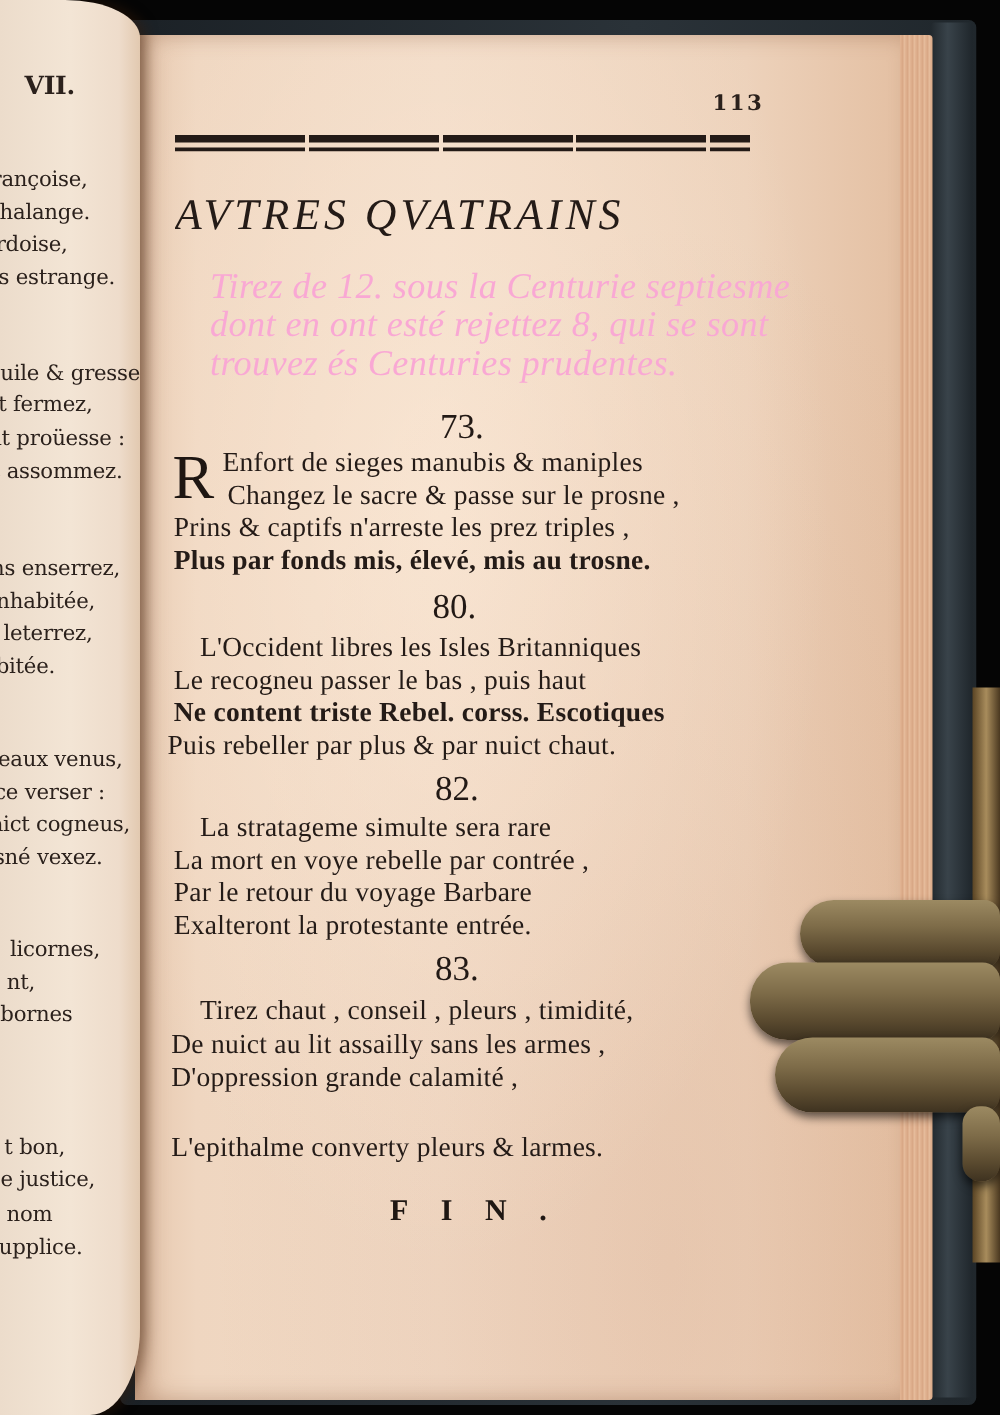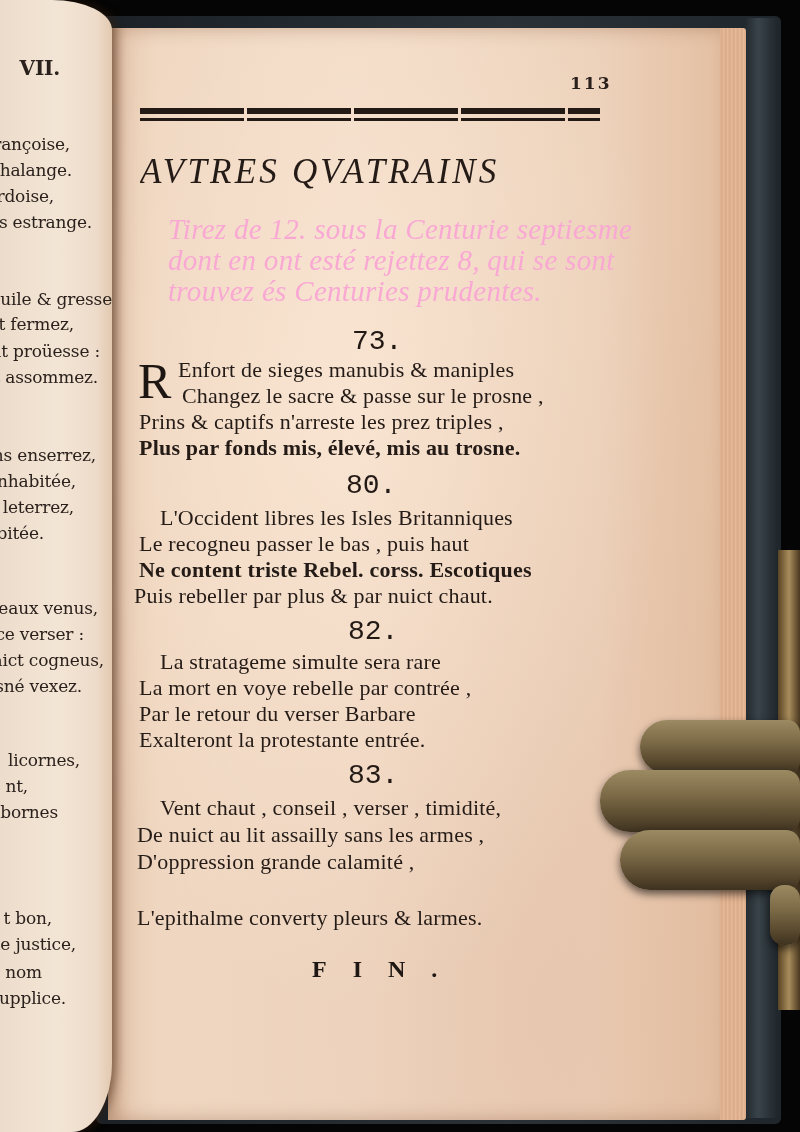--- a/index.html
+++ b/index.html
@@ -76,21 +76,21 @@
     font-size:35px; letter-spacing:3.2px; color:#241b17;
   }
   .sub {
     position:absolute; left:168px; white-space:nowrap;
     font-family:"Liberation Serif", serif; font-style:italic;
     font-size:29px; color:#f9a8d4; letter-spacing:0.3px;margin-top:16px;
   }
 
   .num {
     position:absolute; white-space:nowrap;
-    font-family:Liberation Mono, monospace;
+    font-family:Liberation Serif, serif;
     font-size:28px; color:#221915;
   }
   .verse {
     position:absolute; white-space:nowrap;
     font-family:"Liberation Serif", serif;
     font-size:22px; color:#241b17; letter-spacing:0.2px;
   }
   .dropcap {
     position:absolute; left:138px; top:356px;
     font-family:"Liberation Serif", serif;
@@ -148,25 +148,25 @@
 
   <div class="num" style="left:346px;top:470px;">80.</div>
   <div class="verse" style="left:160px;top:505px;">L'Occident libres les Isles Britanniques</div>
   <div class="verse" style="left:139px;top:531px;">Le recogneu passer le bas , puis haut</div>
   <div class="verse" style="left:139px;top:557px;font-weight:bold;">Ne content triste Rebel. corss. Escotiques</div>
   <div class="verse" style="left:134px;top:583px;">Puis rebeller par plus &amp; par nuict chaut.</div>
 
   <div class="num" style="left:348px;top:616px;">82.</div>
   <div class="verse" style="left:160px;top:649px;">La stratageme simulte sera rare</div>
   <div class="verse" style="left:139px;top:675px;">La mort en voye rebelle par contrée ,</div>
-  <div class="verse" style="left:139px;top:701px;">Par le retour du verser Barbare</div>
+  <div class="verse" style="left:139px;top:701px;">Par le retour du voyage Barbare</div>
   <div class="verse" style="left:139px;top:727px;">Exalteront la protestante entrée.</div>
 
   <div class="num" style="left:348px;top:760px;">83.</div>
-  <div class="verse" style="left:160px;top:795px;">Vent chaut , conseil , verser , timidité,</div>
+  <div class="verse" style="left:160px;top:795px;">Tirez chaut , conseil , pleurs , timidité,</div>
   <div class="verse" style="left:137px;top:822px;">De nuict au lit assailly sans les armes ,</div>
   <div class="verse" style="left:137px;top:849px;">D'oppression grande calamité ,</div>
   <div class="verse" style="left:137px;top:905px;">L'epithalme converty pleurs &amp; larmes.</div>
 
   <div class="fin">FIN.</div>
 
   <div class="clamp">
     <div class="post"></div>
     <div class="finger" style="left:40px;top:20px;width:160px;height:54px;"></div>
     <div class="finger" style="left:0px;top:70px;width:200px;height:62px;"></div>

